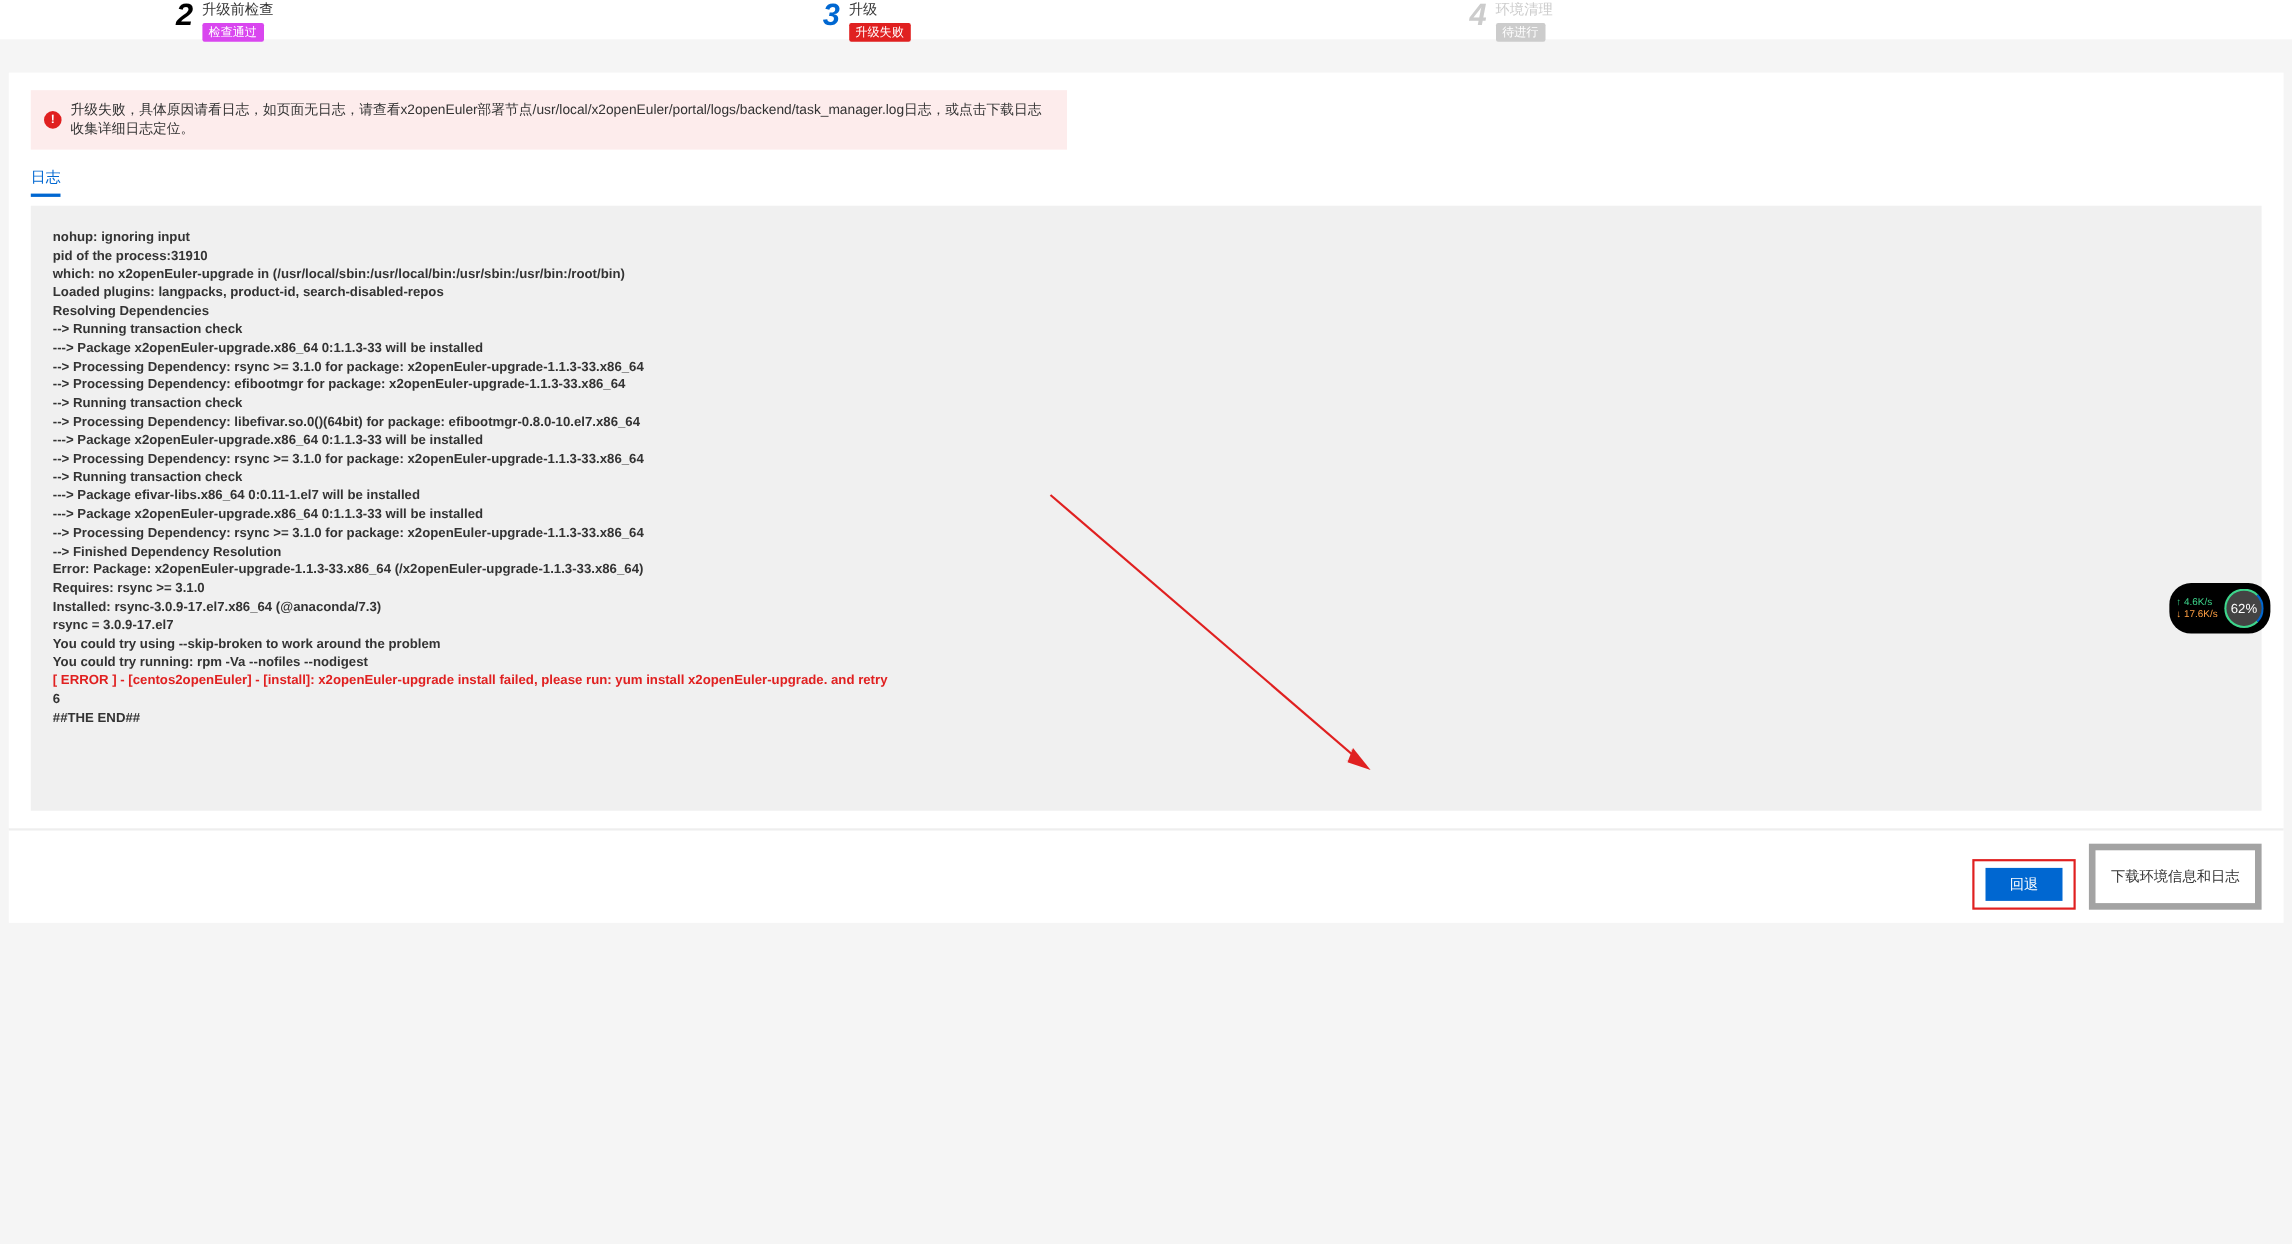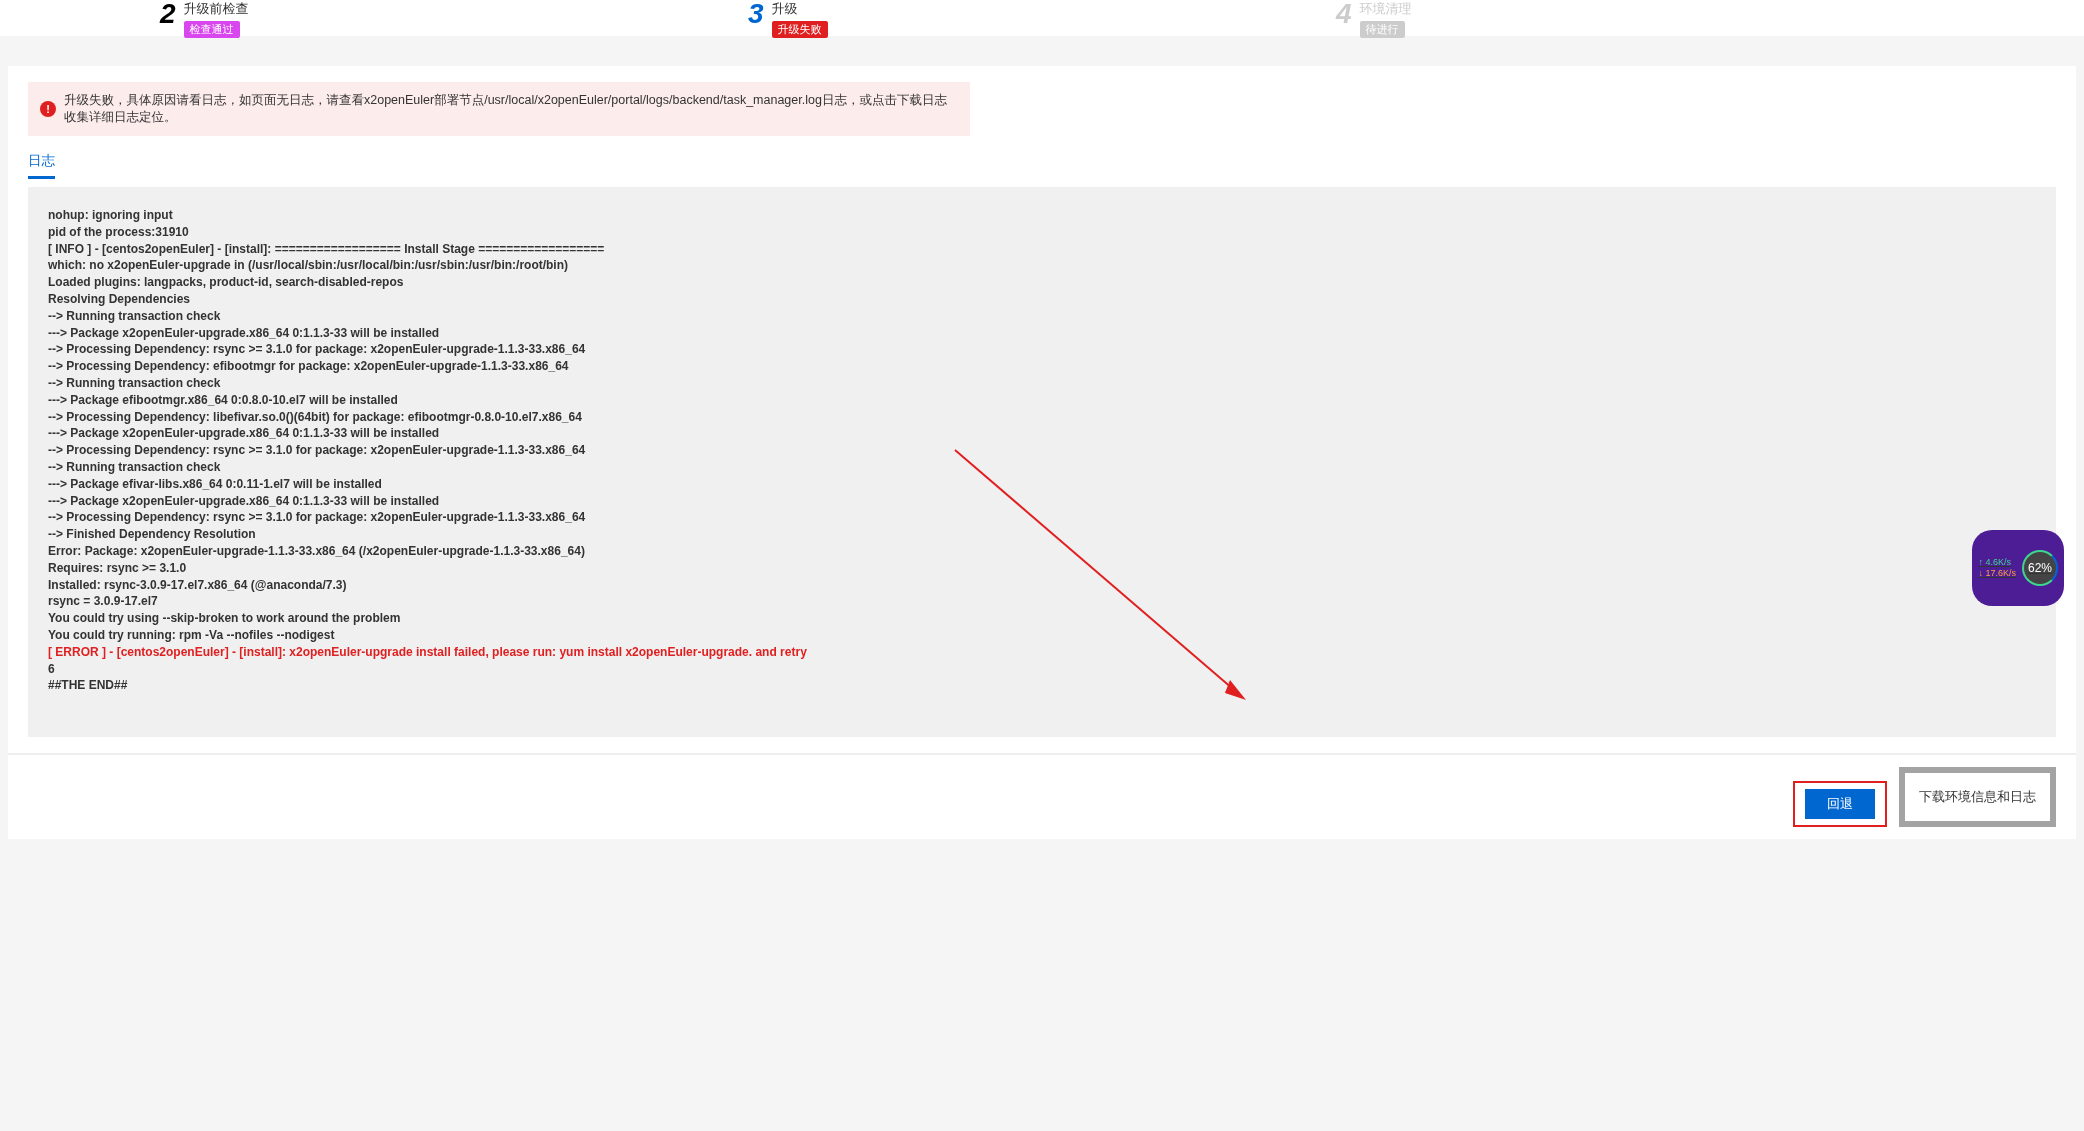--- a/index.html
+++ b/index.html
@@ -35,21 +35,21 @@
     .log-err { color: #e02020; }
     
     .arrow-overlay { position: absolute; pointer-events: none; }
     
     .footer-bar { position: relative; display: flex; justify-content: flex-end; padding: 12px 20px; background: #fff; margin: 0 8px; border-top: 2px solid #eee; }
     .highlight-box { border: 2px solid #e02020; padding: 6px 10px; margin-right: 12px; display: flex; align-items: center; margin-top: 14px; }
     .btn-primary { background: #0067d1; color: #fff; border: none; padding: 6px 22px; font-size: 13px; cursor: pointer; }
     .btn-default { background: #fff; border: 6px solid #a3a3a3; color: #333; padding: 6px 14px; font-size: 13px; cursor: pointer; }
     
     .widget-float { position: fixed; right: 20px; top: 530px; }
-    .widget-body { background: #4c1d95; border-radius: 20px; padding: 20px 6px; display: flex; align-items: center; gap: 6px; text-decoration: underline; }
+    .widget-body { background: #000000; border-radius: 20px; padding: 5px 6px; display: flex; align-items: center; gap: 6px; }
     .widget-stats { display: flex; flex-direction: column; font-size: 9px; line-height: 1.2; }
     .widget-up { color: #3dd68c; }
     .widget-down { color: #ff9f43; }
     .widget-circle { width: 36px; height: 36px; border-radius: 50%; background: #444; border: 2px solid #3dd68c; display: flex; align-items: center; justify-content: center; color: #fff; font-size: 12px; border-right-color: #0067d1; }
   </style>
 </head>
 <body>
 
 <div class="steps-header">
   <div class="step-item">
@@ -84,30 +84,28 @@
     <span class="alert-text">升级失败，具体原因请看日志，如页面无日志，请查看x2openEuler部署节点/usr/local/x2openEuler/portal/logs/backend/task_manager.log日志，或点击下载日志收集详细日志定位。</span>
   </div>
 
   <div class="tab-header">
     <span class="tab-active">日志</span>
   </div>
 
   <div class="log-panel" id="log-panel">
   <div class="log-line">nohup: ignoring input</div>
       <div class="log-line">pid of the process:31910</div>
-      <div class="log-line">[ INFO ] - [centos2openEuler] - [install]: ================== Install Stage ==================</div>
       <div class="log-line">which: no x2openEuler-upgrade in (/usr/local/sbin:/usr/local/bin:/usr/sbin:/usr/bin:/root/bin)</div>
       <div class="log-line">Loaded plugins: langpacks, product-id, search-disabled-repos</div>
       <div class="log-line">Resolving Dependencies</div>
       <div class="log-line">--&gt; Running transaction check</div>
       <div class="log-line">---&gt; Package x2openEuler-upgrade.x86_64 0:1.1.3-33 will be installed</div>
       <div class="log-line">--&gt; Processing Dependency: rsync &gt;= 3.1.0 for package: x2openEuler-upgrade-1.1.3-33.x86_64</div>
       <div class="log-line">--&gt; Processing Dependency: efibootmgr for package: x2openEuler-upgrade-1.1.3-33.x86_64</div>
       <div class="log-line">--&gt; Running transaction check</div>
-      <div class="log-line">---&gt; Package efibootmgr.x86_64 0:0.8.0-10.el7 will be installed</div>
       <div class="log-line">--&gt; Processing Dependency: libefivar.so.0()(64bit) for package: efibootmgr-0.8.0-10.el7.x86_64</div>
       <div class="log-line">---&gt; Package x2openEuler-upgrade.x86_64 0:1.1.3-33 will be installed</div>
       <div class="log-line">--&gt; Processing Dependency: rsync &gt;= 3.1.0 for package: x2openEuler-upgrade-1.1.3-33.x86_64</div>
       <div class="log-line">--&gt; Running transaction check</div>
       <div class="log-line">---&gt; Package efivar-libs.x86_64 0:0.11-1.el7 will be installed</div>
       <div class="log-line">---&gt; Package x2openEuler-upgrade.x86_64 0:1.1.3-33 will be installed</div>
       <div class="log-line">--&gt; Processing Dependency: rsync &gt;= 3.1.0 for package: x2openEuler-upgrade-1.1.3-33.x86_64</div>
       <div class="log-line">--&gt; Finished Dependency Resolution</div>
       <div class="log-line">Error: Package: x2openEuler-upgrade-1.1.3-33.x86_64 (/x2openEuler-upgrade-1.1.3-33.x86_64)</div>
       <div class="log-line">Requires: rsync &gt;= 3.1.0</div>

